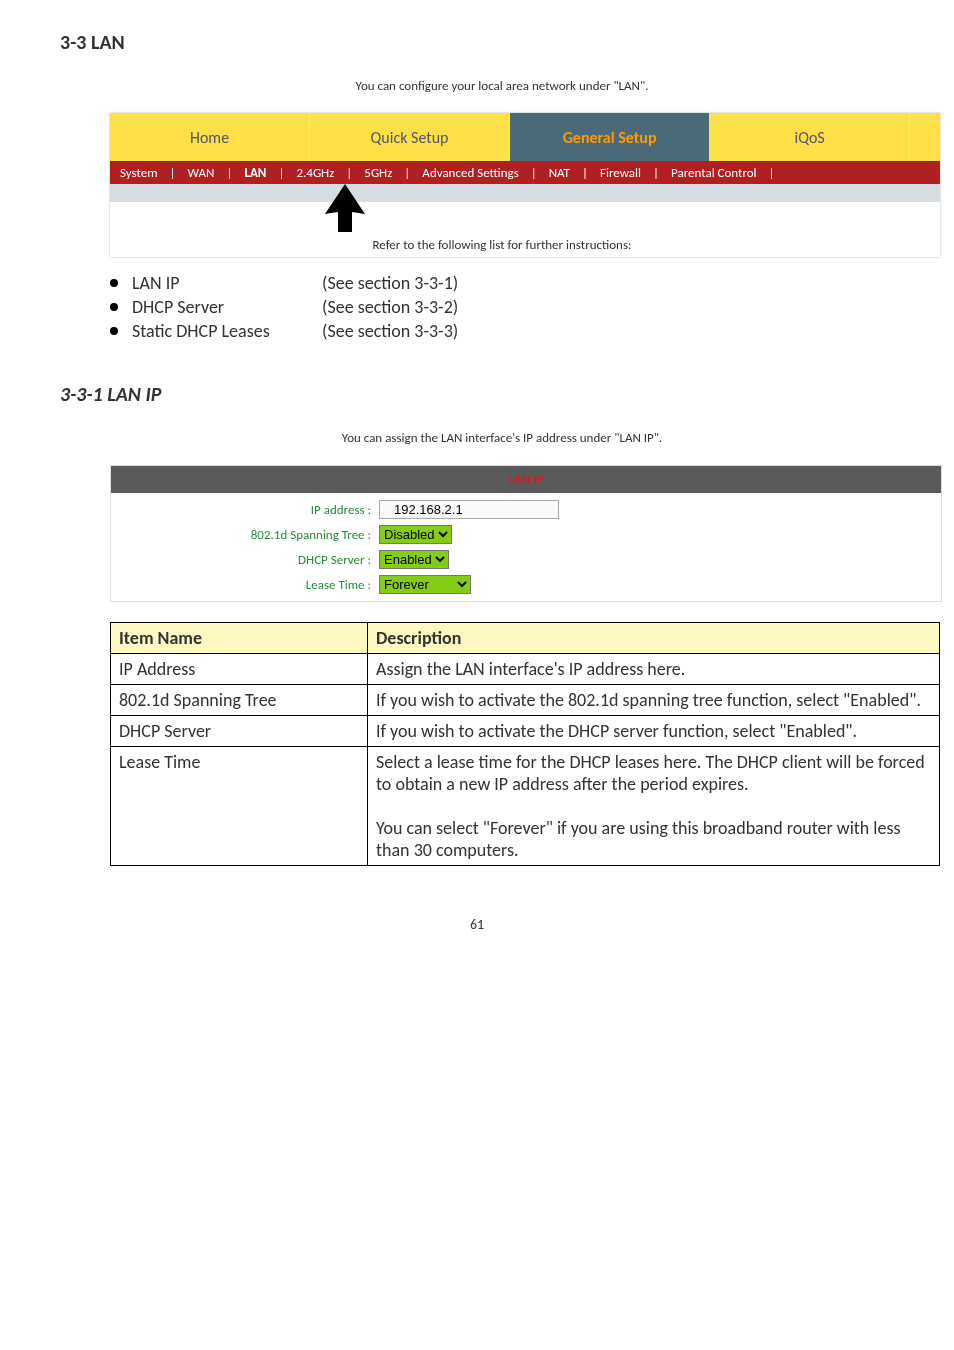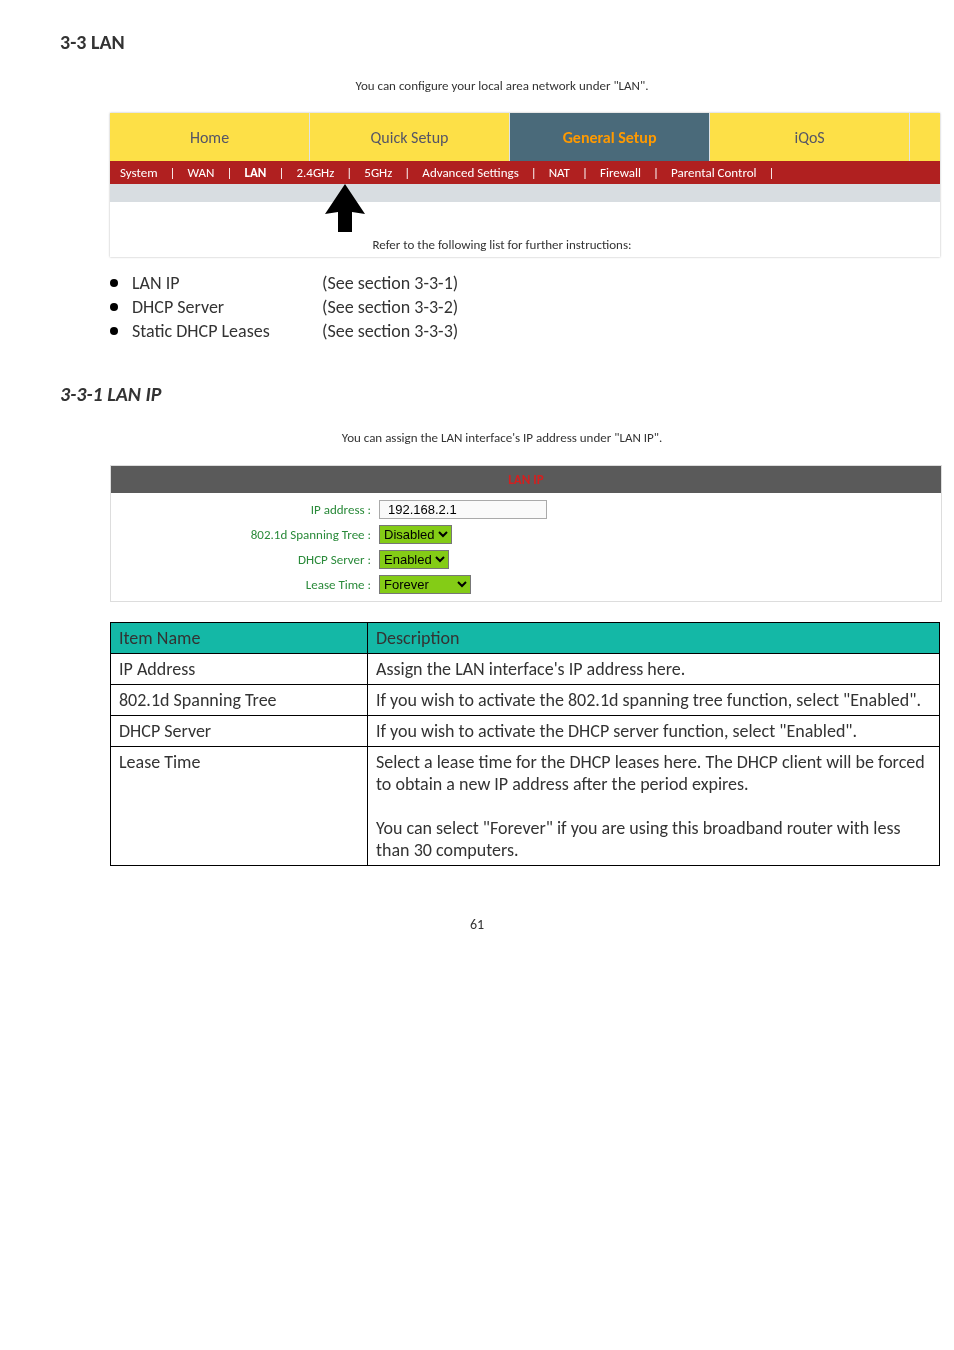--- a/index.html
+++ b/index.html
@@ -114,21 +114,21 @@
   }
   .form-label {
     width: 260px;
     text-align: right;
     color: #2a8a3a;
     padding-right: 8px;
   }
   .form-value input[type=text] {
     width: 150px;
     font-size: 13px;
-    padding: 1px 8px;
+    padding: 1px 14px;
     border: 1px solid #aaa;
     background: #fafafa;
   }
   .form-value select {
     font-size: 13px;
     border: 1px solid #777;
     background: #84cc16;
   }
   table.desc {
     border-collapse: collapse;
@@ -136,22 +136,22 @@
     margin-left: 50px;
     font-size: 18px;
   }
   table.desc th, table.desc td {
     border: 1px solid #000;
     padding: 4px 8px;
     text-align: left;
     vertical-align: top;
   }
   table.desc th {
-    background: #14b8a6;
-    font-weight: normal;
+    background: #fef9c3;
+    font-weight: bold;
   }
   .page-num {
     text-align: center;
     font-size: 14px;
     margin-top: 50px;
     color: #333;
   }
 </style>
 </head>
 <body>

